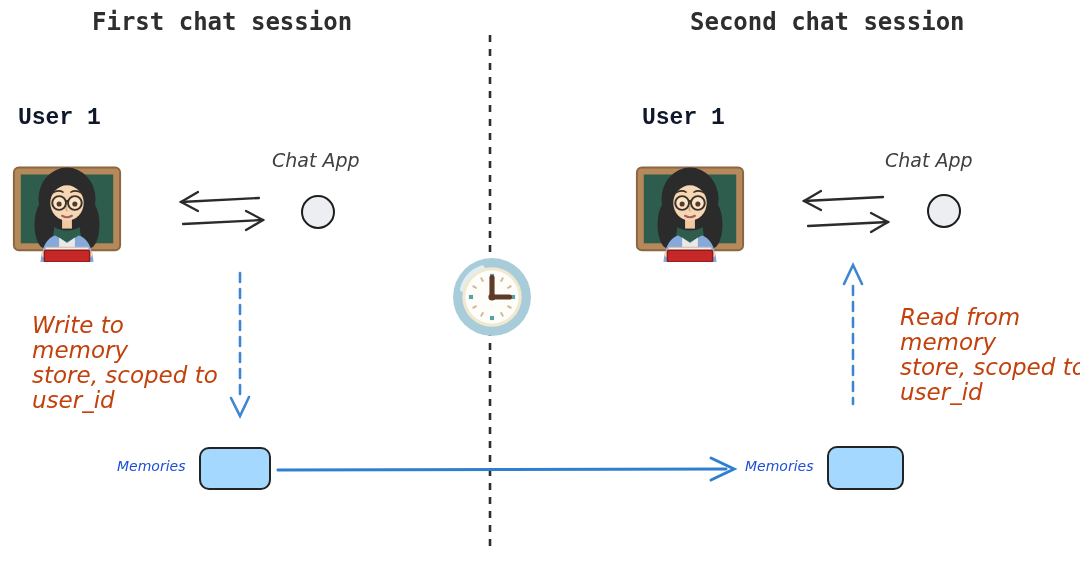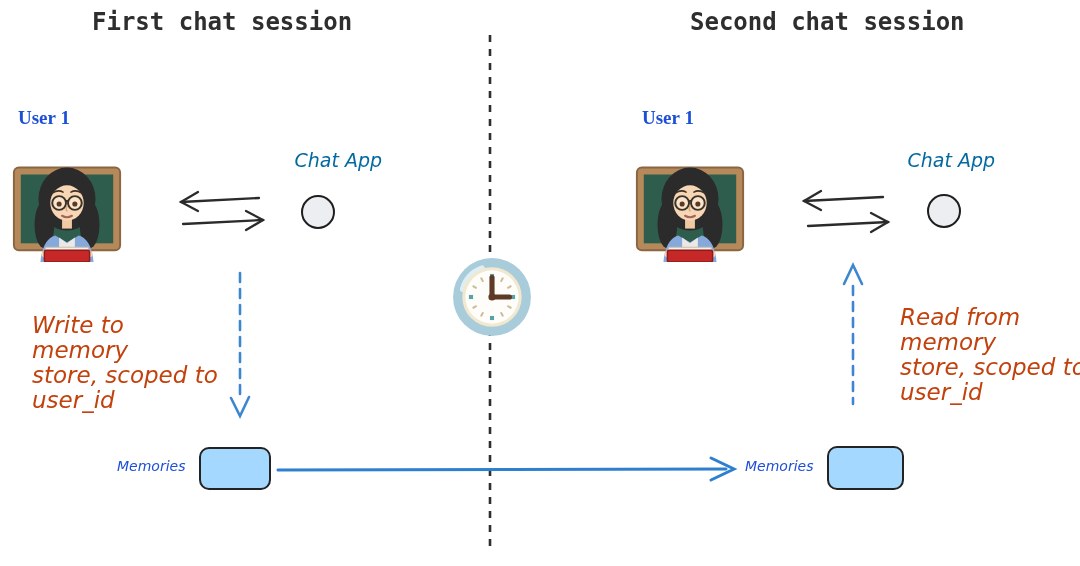--- a/index.html
+++ b/index.html
@@ -11,31 +11,31 @@
   .abs{position:absolute;z-index:2;}
 
   .session-title{
     font-family:"DejaVu Sans Mono",monospace;font-weight:bold;
     font-size:24px;line-height:30px;color:#2e2e2e;white-space:nowrap;
   }
   .title-left{left:92px;top:7px;}
   .title-right{left:690px;top:7px;}
 
   .user-label{
-    font-family:Liberation Serif, serif;font-weight:bold;
-    font-size:19px;line-height:28px;color:#1d4ed8;white-space:nowrap;
+    font-family:Liberation Mono, monospace;font-weight:bold;
+    font-size:23px;line-height:28px;color:#0f172a;white-space:nowrap;
   }
   .user-left{left:18px;top:104px;}
   .user-right{left:642px;top:104px;}
 
   .hand{font-family:"DejaVu Sans",sans-serif;font-style:italic;}
 
   .app-label{
-    font-size:19px;line-height:22px;color:#0369a1;white-space:nowrap;
-    text-align:right;width:110px;
+    font-size:19px;line-height:22px;color:#404040;white-space:nowrap;
+    text-align:left;width:110px;
   }
   .app-label-left{left:272px;top:149px;}
   .app-label-right{left:885px;top:149px;}
 
   .app-circle{
     width:34px;height:34px;border-radius:50%;
     background:#eceef2;border:2px solid #1e1e1e;box-sizing:border-box;
   }
   .circle-left{left:301px;top:195px;}
   .circle-right{left:927px;top:194px;}

